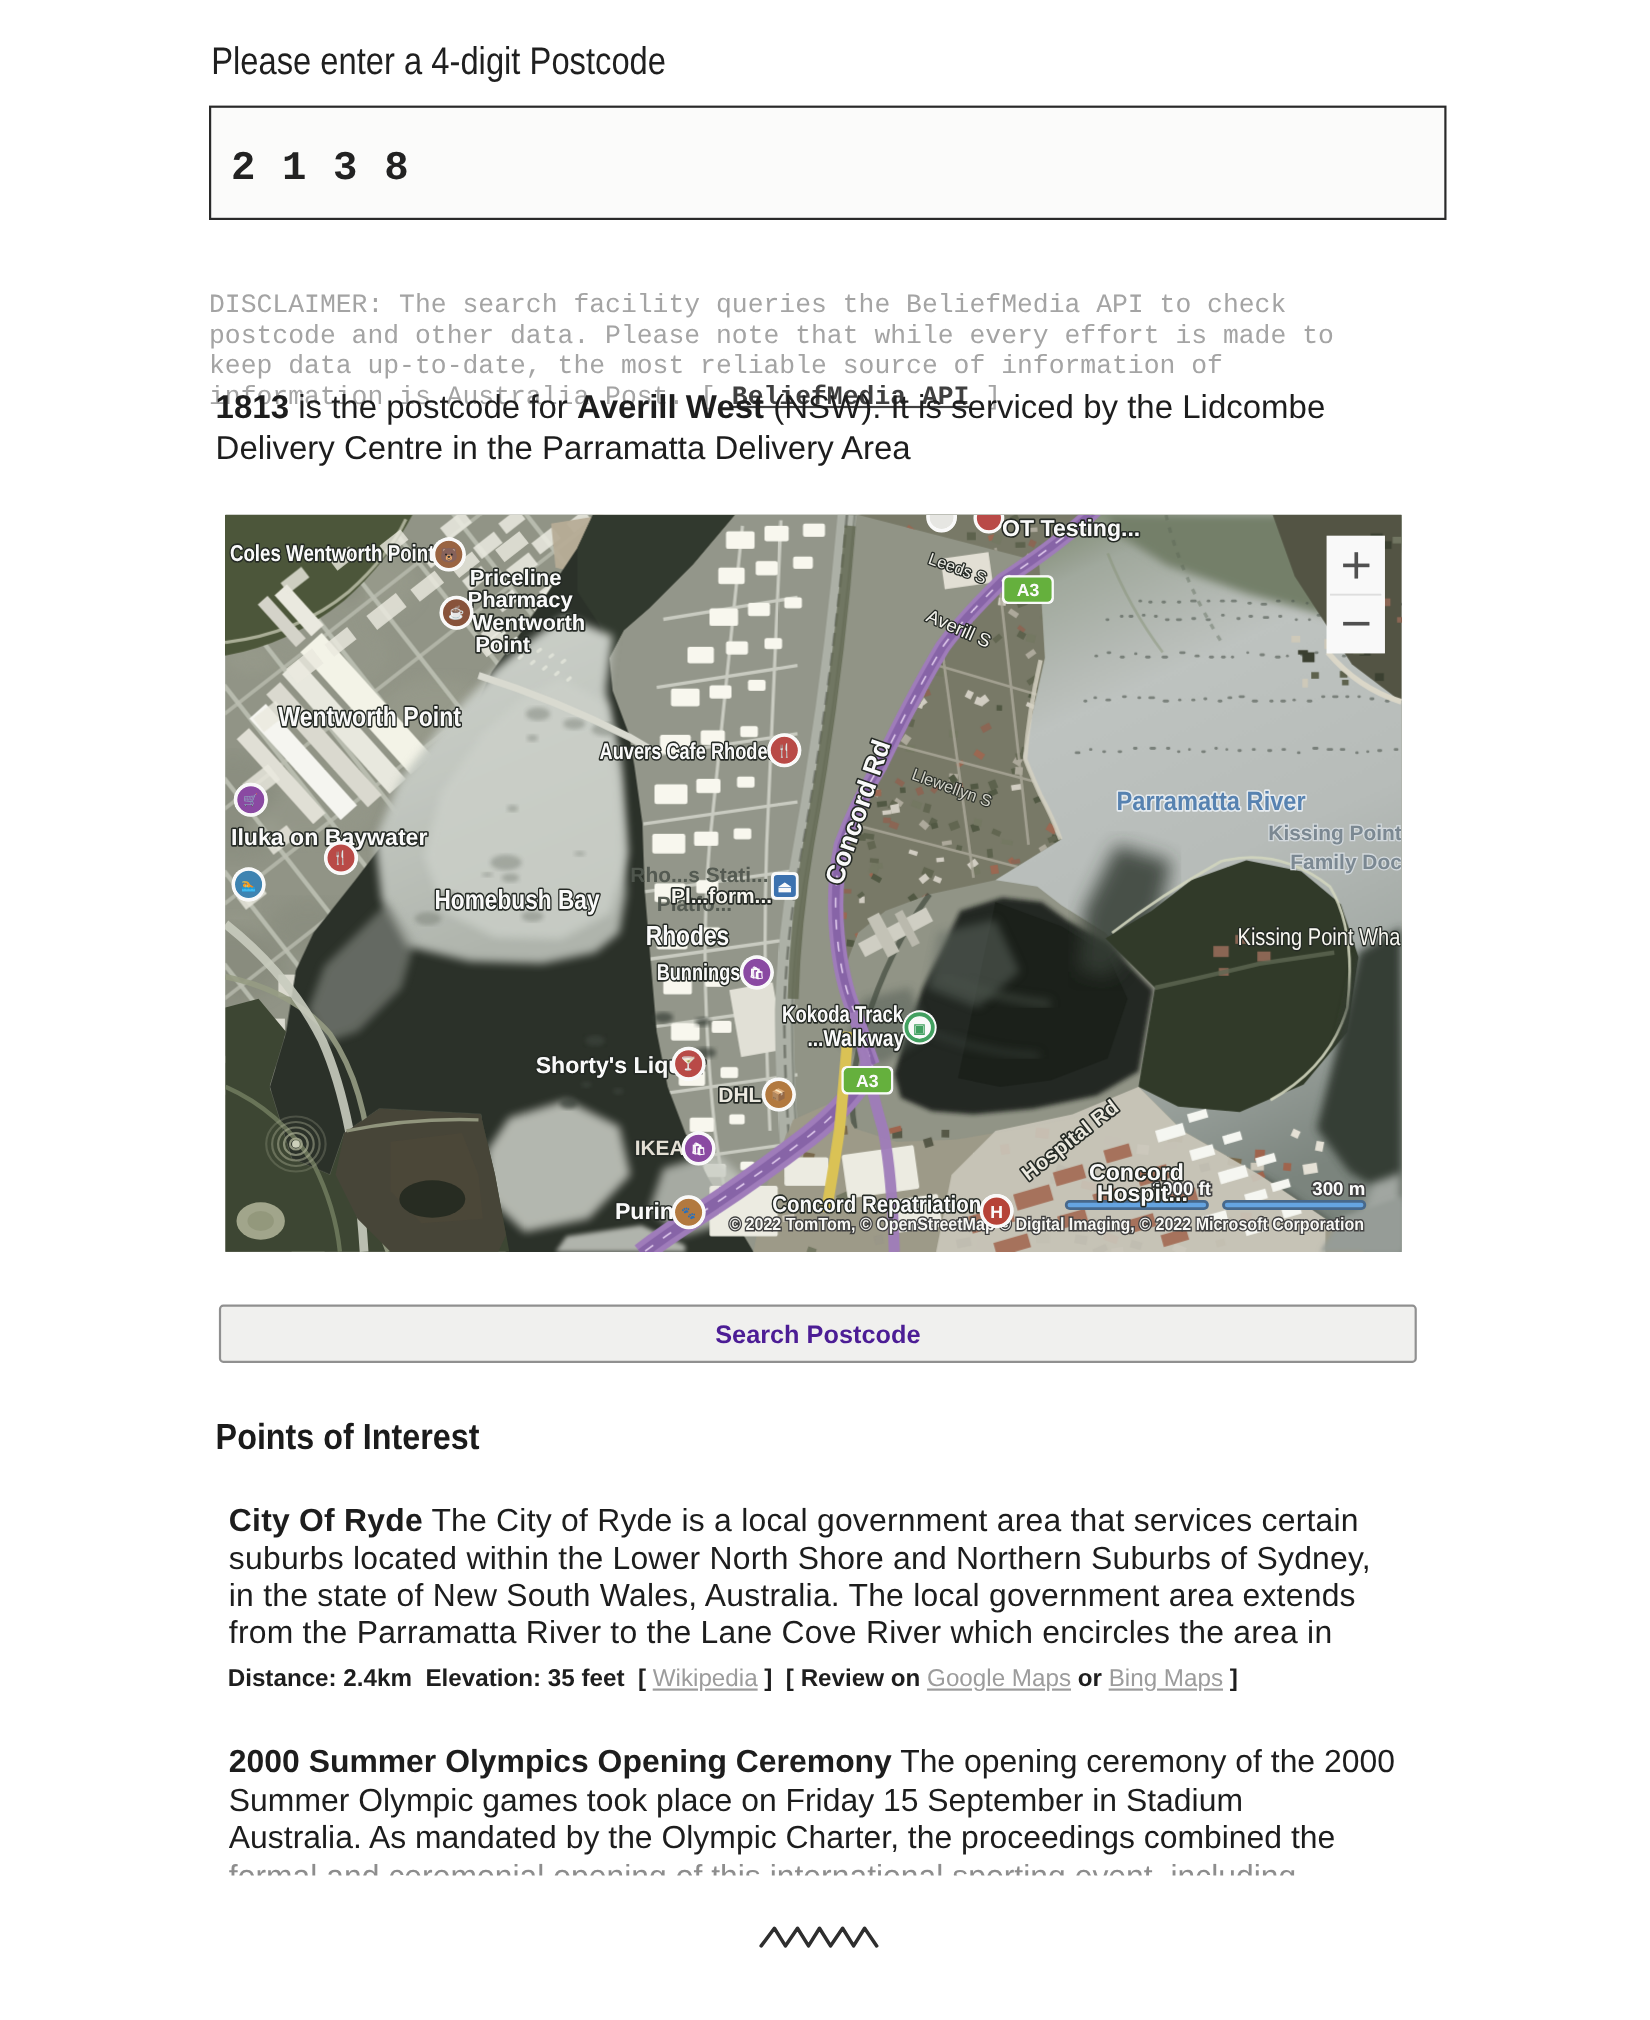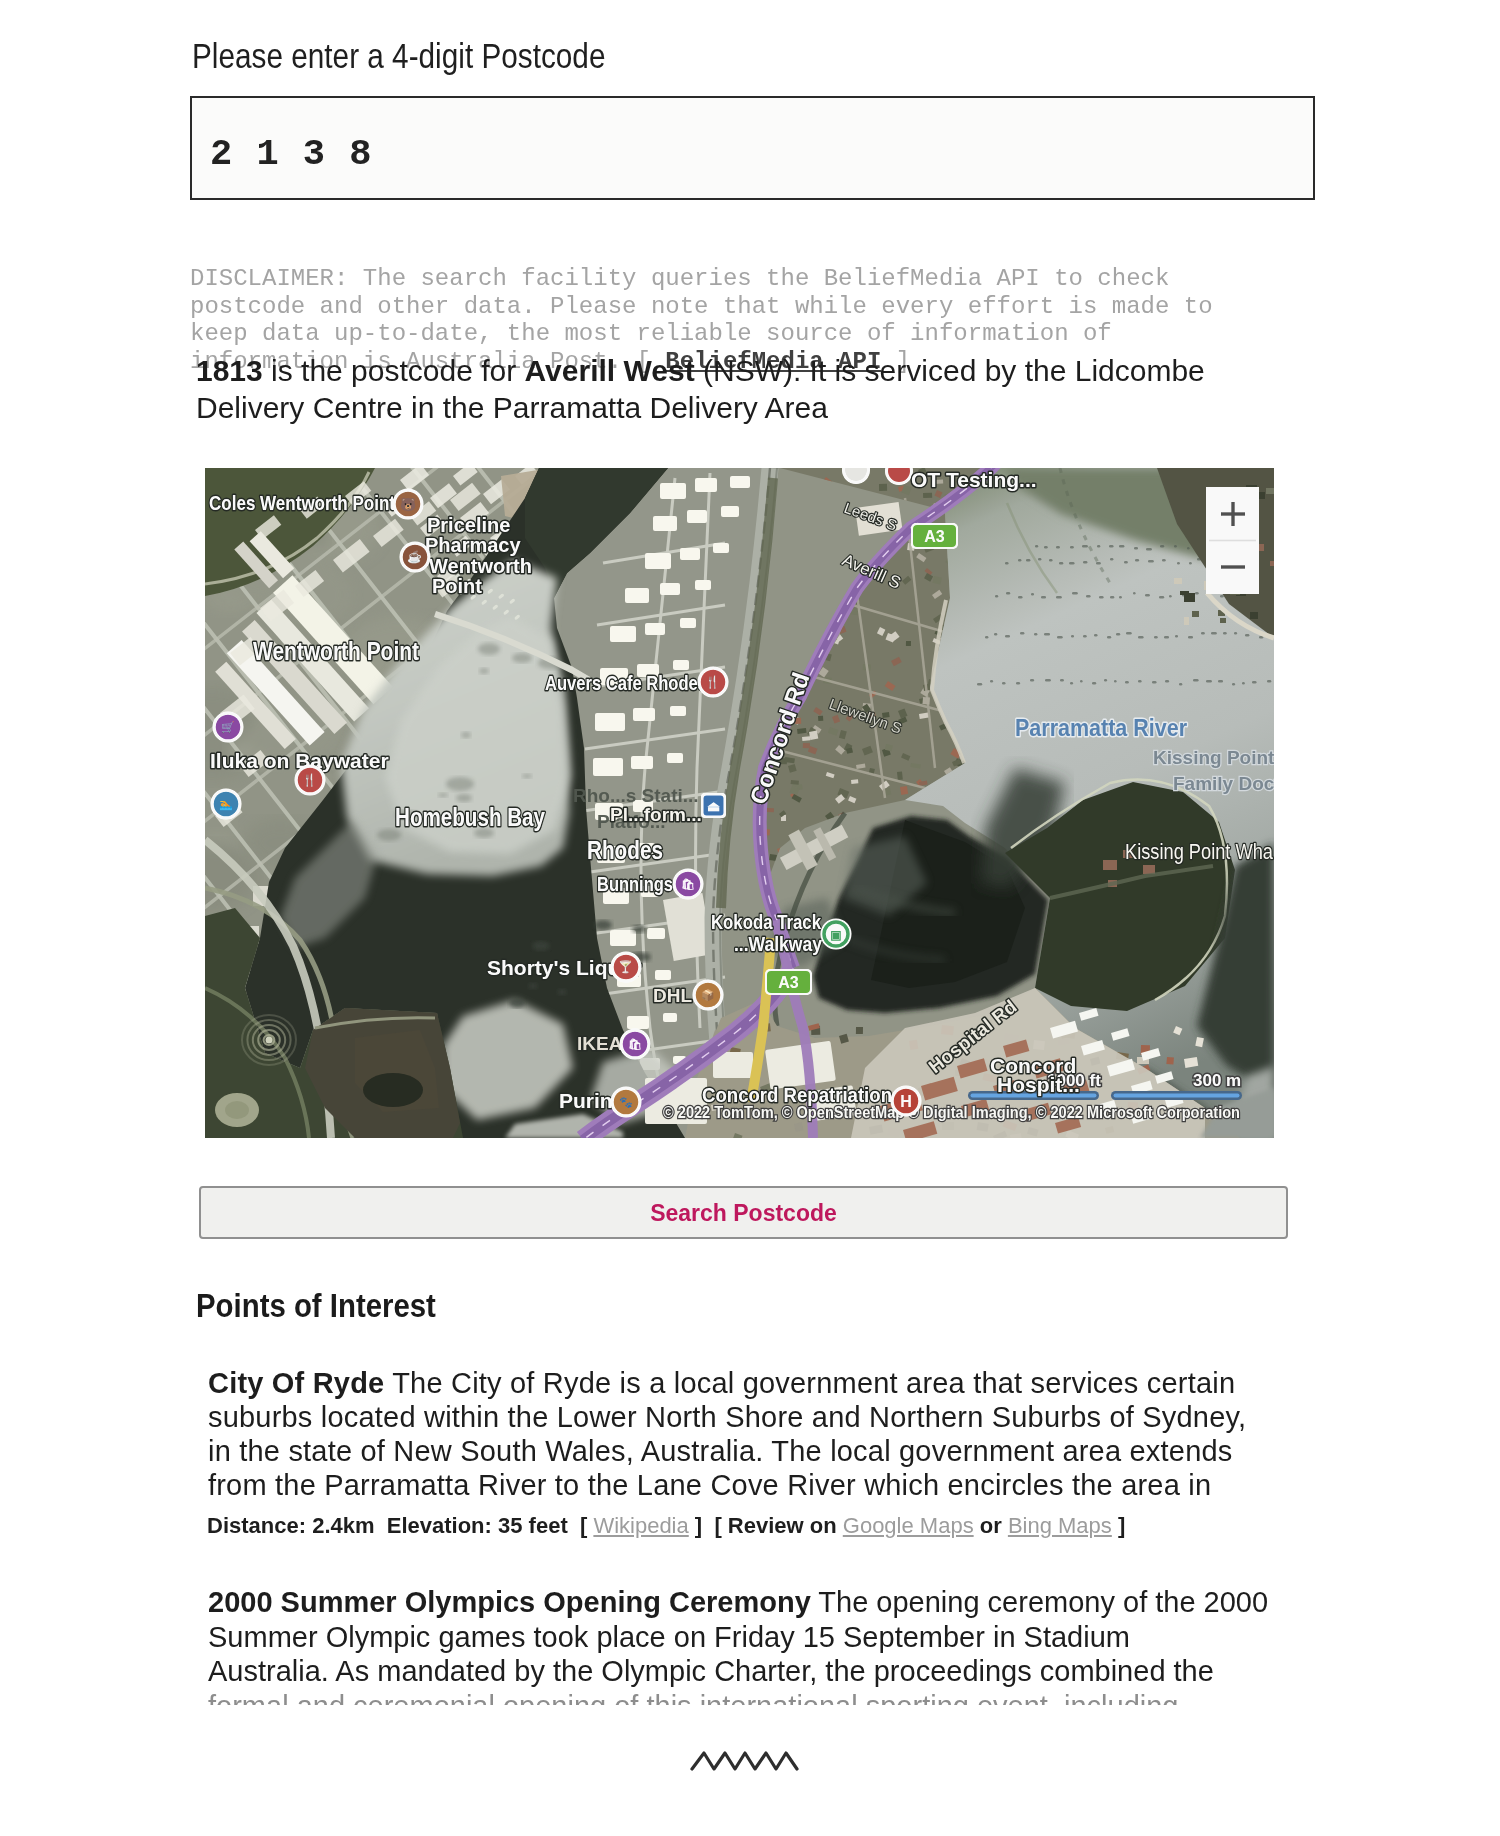--- a/index.html
+++ b/index.html
@@ -1132,21 +1132,21 @@
             <line x1="1028" y1="34" x2="1028" y2="58"></line>
             <line x1="1016" y1="99" x2="1040" y2="99"></line>
           </g>
         </g>
 </g>
 </svg>
 </div>
 
 <div class="abs" style="left:199px;top:1186px;width:1085px;height:49px;background:#f0f0ee;border:2px solid #909090;border-radius:4px;"></div>
 
-<div class="abs" style="left:199px;top:1200px;width:1089px;text-align:center;font-size:23px;font-weight:bold;color:#be185d;">Search Postcode</div>
+<div class="abs" style="left:199px;top:1200px;width:1089px;text-align:center;font-size:23px;font-weight:bold;color:#4c1d95;">Search Postcode</div>
 
 <div class="abs" style="left:196px;top:1287px;font-size:33px;font-weight:bold;color:#1b1b1b;transform:scaleX(0.89);transform-origin:0 50%;">Points of Interest</div>
 
 <div class="abs" style="left:208px;top:1366px;width:1120px;font-size:29px;line-height:34px;color:#1d1d1d;letter-spacing:0.2px;"><b>City Of Ryde</b> The City of Ryde is a local government area that services certain<br>suburbs located within the Lower North Shore and Northern Suburbs of Sydney,<br>in the state of New South Wales, Australia. The local government area extends<br>from the Parramatta River to the Lane Cove River which encircles the area in</div>
 
 <div class="abs" style="left:207px;top:1513px;font-size:22px;font-weight:bold;color:#1e1e1e;">Distance: 2.4km&nbsp; Elevation: 35 feet&nbsp; [ <span style="color:#9c9c9c;text-decoration:underline;font-weight:normal;">Wikipedia</span> ]&nbsp; [ Review on <span style="color:#9c9c9c;text-decoration:underline;font-weight:normal;">Google Maps</span> or <span style="color:#9c9c9c;text-decoration:underline;font-weight:normal;">Bing Maps</span> ]</div>
 
 <div class="abs" style="left:208px;top:1585px;width:1150px;height:120px;overflow:hidden;font-size:29px;line-height:34.5px;color:#1d1d1d;"><b>2000 Summer Olympics Opening Ceremony</b> The opening ceremony of the 2000<br>Summer Olympic games took place on Friday 15 September in Stadium<br>Australia. As mandated by the Olympic Charter, the proceedings combined the<br><span style="color:#8d8d8d;">formal and ceremonial opening of this international sporting event, including</span></div>
 
 <svg class="abs" style="left:688px;top:1748px;" width="114" height="24" viewBox="0 0 114 24">

